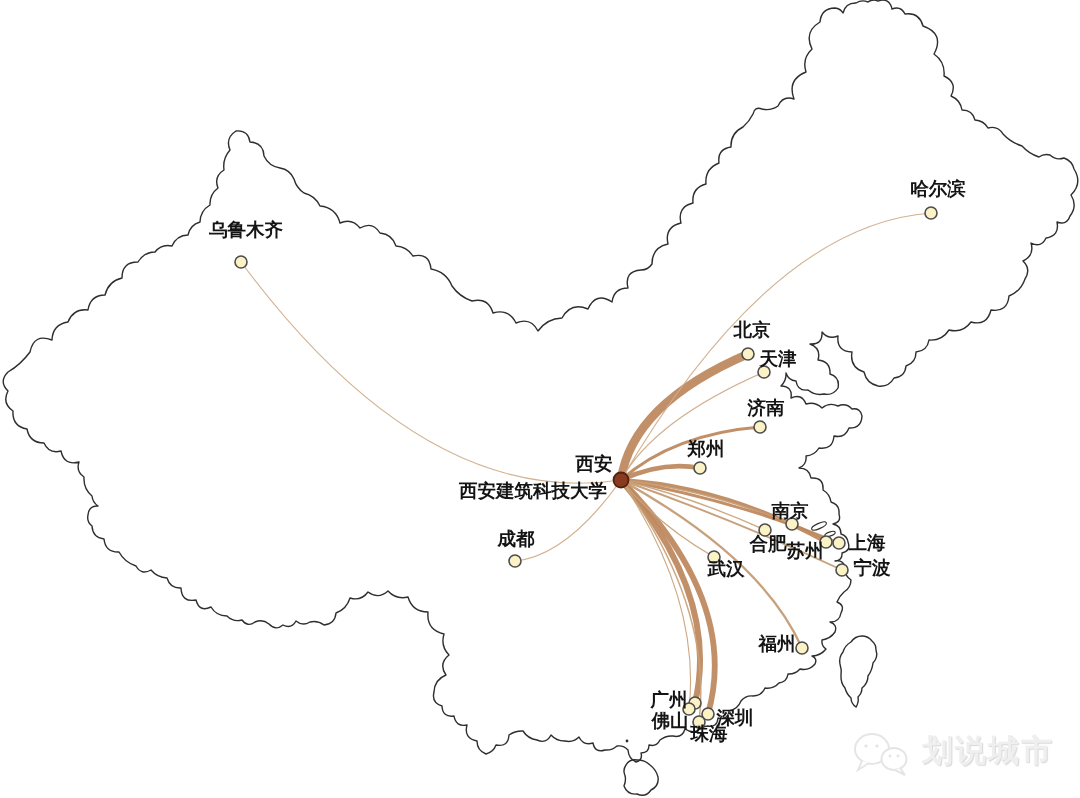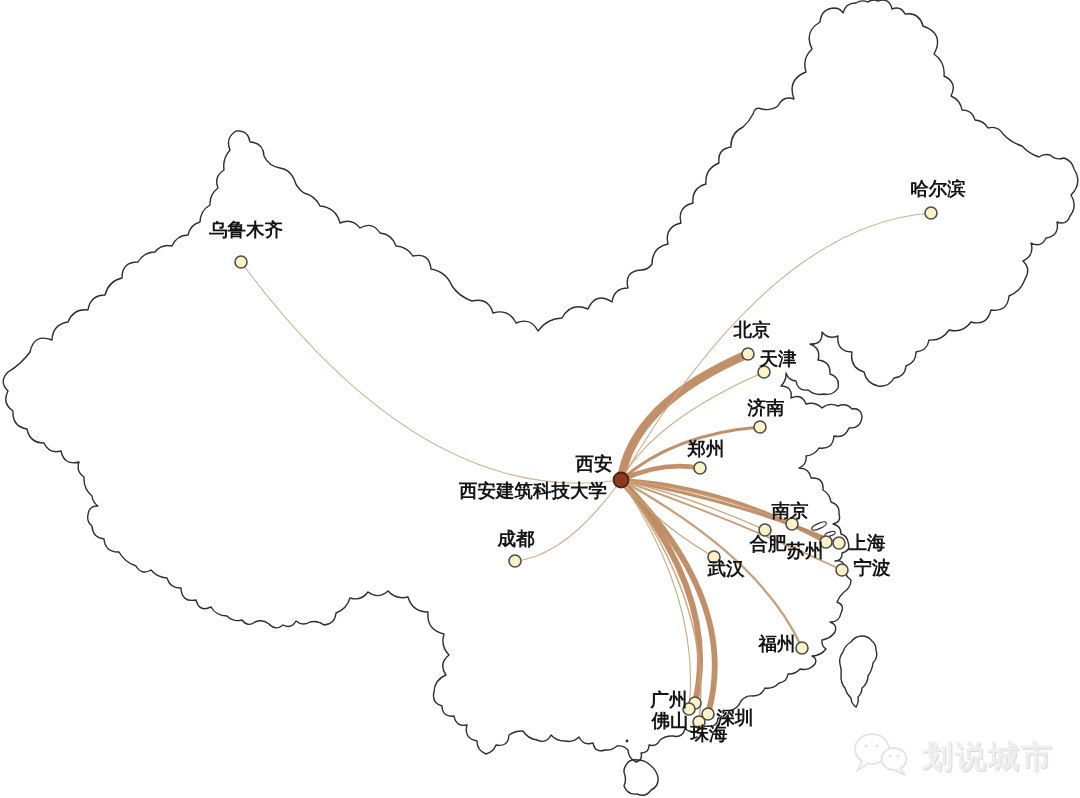--- a/index.html
+++ b/index.html
@@ -11,21 +11,21 @@
     font-family:"Liberation Sans","DejaVu Sans",sans-serif;
   }
   svg{display:block;}
   .map-label{
     font-family:"Liberation Sans","DejaVu Sans",sans-serif;
     font-weight:600;
   }
   .watermark{
     position:absolute;
     right:26px;bottom:20px;
-    display:flex;align-items:flex-end;gap:8px;
+    display:flex;align-items:flex-start;gap:8px;
     color:#efefef;
     font-size:31px;
     font-weight:bold;
     letter-spacing:2px;
     text-shadow:1px 1px 1px #d7d7d7, -1px -1px 0 #ffffff;
     user-select:none;
   }
   .watermark svg{opacity:.9;}
 </style>
 </head>

